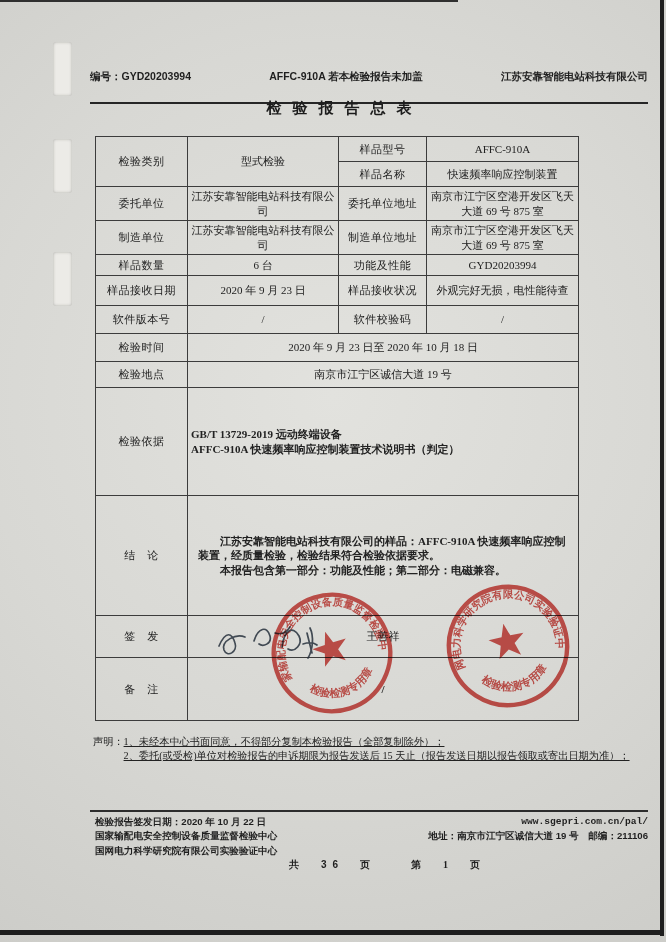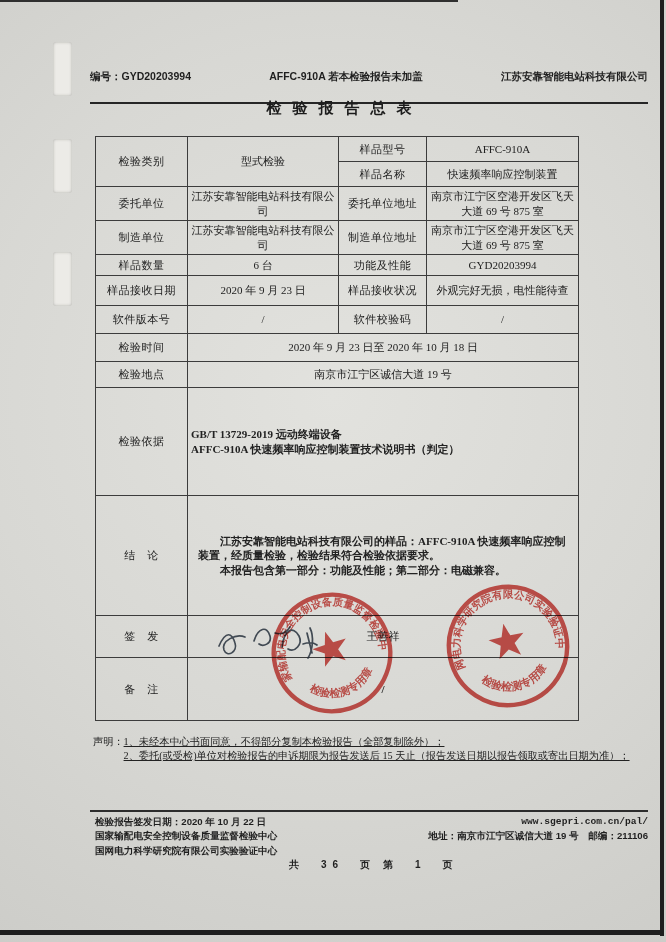--- a/index.html
+++ b/index.html
@@ -64,21 +64,21 @@
   
   .footer-rule { position:absolute; left:90px; top:810px; width:558px; border-top:2px solid #2c2c2c; }
   .footer { position:absolute; left:95px; top:815px; width:553px;
     font-family:"Liberation Sans", sans-serif; font-weight:bold; font-size:9.6px;
     line-height:1.5; color:#1f1f1f; display:flex; justify-content:space-between; }
   .footer .fright { text-align:right; }
   .mono { font-family:"Liberation Mono", monospace; font-weight:bold; letter-spacing:0; }
   .pagenums { position:absolute; top:858px; left:95px; width:553px; font-size:10px;
     font-family:"Liberation Sans", sans-serif; font-weight:bold; color:#1f1f1f; }
   .pagenums .total { position:absolute; left:165px; letter-spacing:6px;margin-left:29px; }
-  .pagenums .cur   { position:absolute; left:288px; letter-spacing:6px; }
+  .pagenums .cur   { position:absolute; left:316px; letter-spacing:6px;font-family:Liberation Serif, serif; }
 </style>
 </head>
 <body>
 
 <div class="page">
 
   <div class="edge-top"></div>
   <div class="edge-right"></div>
   <div class="edge-bottom"></div>
   <div class="hole h1"></div>

